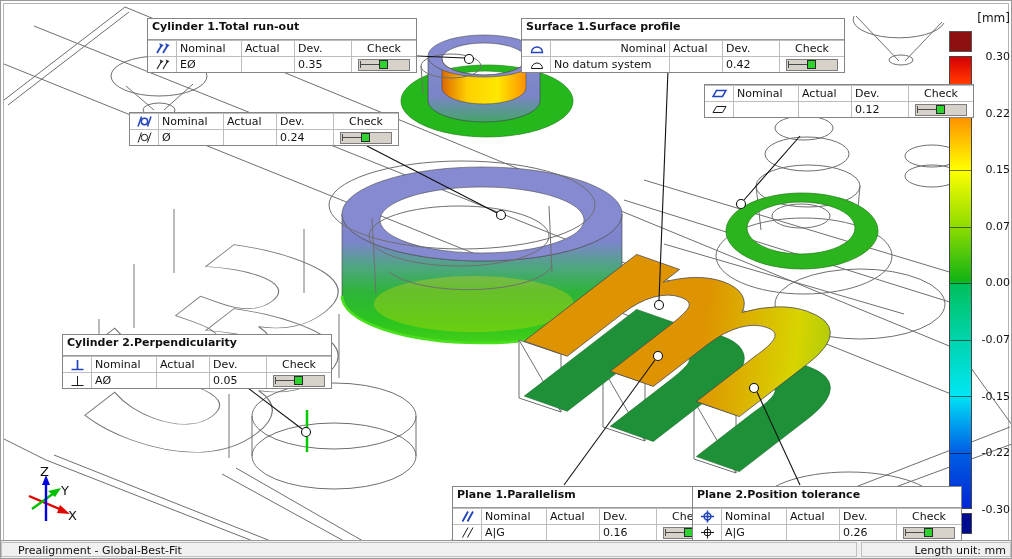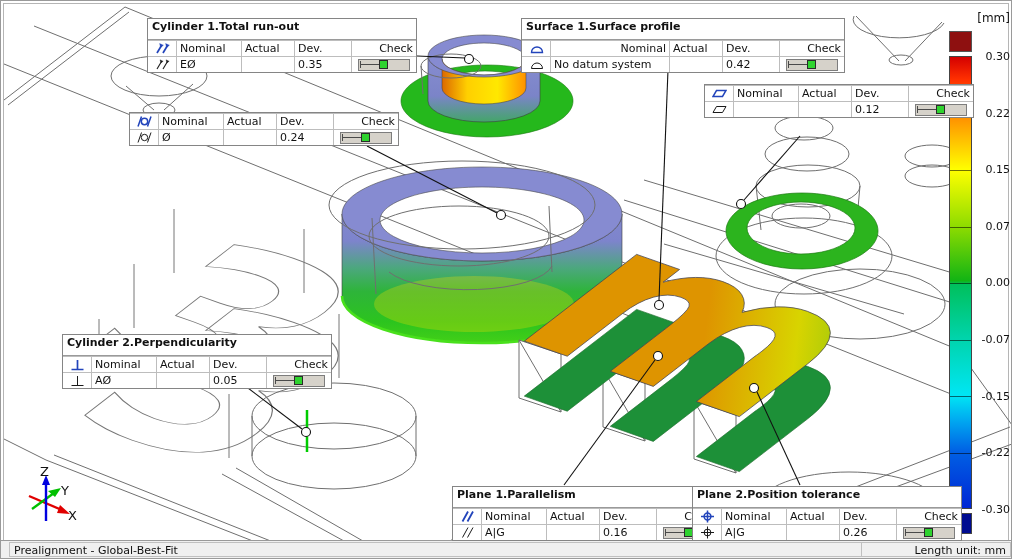--- a/index.html
+++ b/index.html
@@ -10,41 +10,41 @@
 
   
   .anno{position:absolute;background:#fff;border:1px solid #858585;font-size:11px;color:#111;z-index:20;}
   .anno-title{font-weight:bold;padding:1px 4px 6px 4px;border-bottom:1px solid #9a9a9a;white-space:nowrap;}
   .anno table{border-collapse:collapse;table-layout:fixed;}
   .anno td{border:1px solid #bdbdbd;height:15px;padding:0 3px;overflow:hidden;white-space:nowrap;vertical-align:middle;}
   .anno tr td:first-child{border-left:none}.anno tr td:last-child{border-right:none}
   .anno tr:last-child td{border-bottom:none}
   .c-ic{width:22px;text-align:center;padding:0 2px;}
   .c-nom{width:58px;} .c-act{width:46px;}
-  .c-dev{width:50px;} .c-ck{width:58px;text-align:right;}
+  .c-dev{width:50px;} .c-ck{width:58px;text-align:center;}
   .anno-wide .c-nom{width:112px;}
   .anno-wide .h-nom{text-align:right;}
   .ck{position:relative;width:50px;height:10px;margin:1px auto;background:#d6d2ca;border:1px solid #7d7d7d;}
   .ck-line{position:absolute;left:1px;top:4px;width:22px;height:1px;background:#4a4a4a;}
   .ck-tick{position:absolute;left:1px;top:1px;width:1px;height:7px;background:#4a4a4a;}
   .ck-thumb{position:absolute;left:20px;top:0;width:9px;height:9px;background:#2fd32f;border:1px solid #2b2b2b;box-sizing:border-box;}
   .icb{display:block;margin:0 auto;}
 
   
   .scale-unit{position:absolute;left:948px;top:7px;width:58px;text-align:right;font-size:12px;color:#111;z-index:15;}
   .scale-over{position:absolute;left:945px;top:27px;width:23px;height:21px;background:#8e1010;border:1px solid #555;box-sizing:border-box;z-index:15;}
   .scale-bar{position:absolute;left:945px;top:52px;width:23px;height:453px;border:1px solid #444;box-sizing:border-box;z-index:15;
     background:linear-gradient(to bottom,#d40000 0%,#ff3000 5%,#ff8800 12.5%,#ffff00 25%,#8fdc00 37.5%,#12b414 49.6%,#00c05c 50.4%,#00d4ac 62.5%,#00e6f4 75%,#00a4f0 81%,#0060e4 87.5%,#0026d4 100%);}
   .scale-seg{position:absolute;left:0;width:21px;height:1px;background:rgba(0,0,0,0.55);}
   .scale-under{position:absolute;left:945px;top:509px;width:23px;height:21px;background:#000c90;border:1px solid #444;box-sizing:border-box;z-index:15;}
   .scale-lb{position:absolute;left:970px;width:36px;text-align:right;font-size:11px;color:#111;z-index:15;}
 
   
   #statusbar{position:absolute;left:0;bottom:0;width:1012px;height:18px;background:#f0f0f0;border-top:1px solid #9a9a9a;box-sizing:border-box;font-size:11px;color:#111;}
-  .sb-left{position:absolute;left:8px;top:1px;width:856px;height:15px;border:1px solid #c0c0c0;padding:0 4px;line-height:15px;box-sizing:border-box;background:#f0f0f0;}
+  .sb-left{position:absolute;left:0;top:1px;width:856px;height:15px;border:1px solid #c0c0c0;padding:0 16px;line-height:15px;box-sizing:border-box;background:#f0f0f0;}
   .sb-right{position:absolute;right:2px;top:1px;width:150px;height:15px;border:1px solid #c0c0c0;padding:0 4px;line-height:15px;text-align:right;box-sizing:border-box;background:#f0f0f0;}
 </style>
 </head>
 <body>
 
 <div id="app">
   <div id="scene">
 
   <svg id="gl" width="1010" height="539" viewBox="0 0 1010 539">
     <defs>

